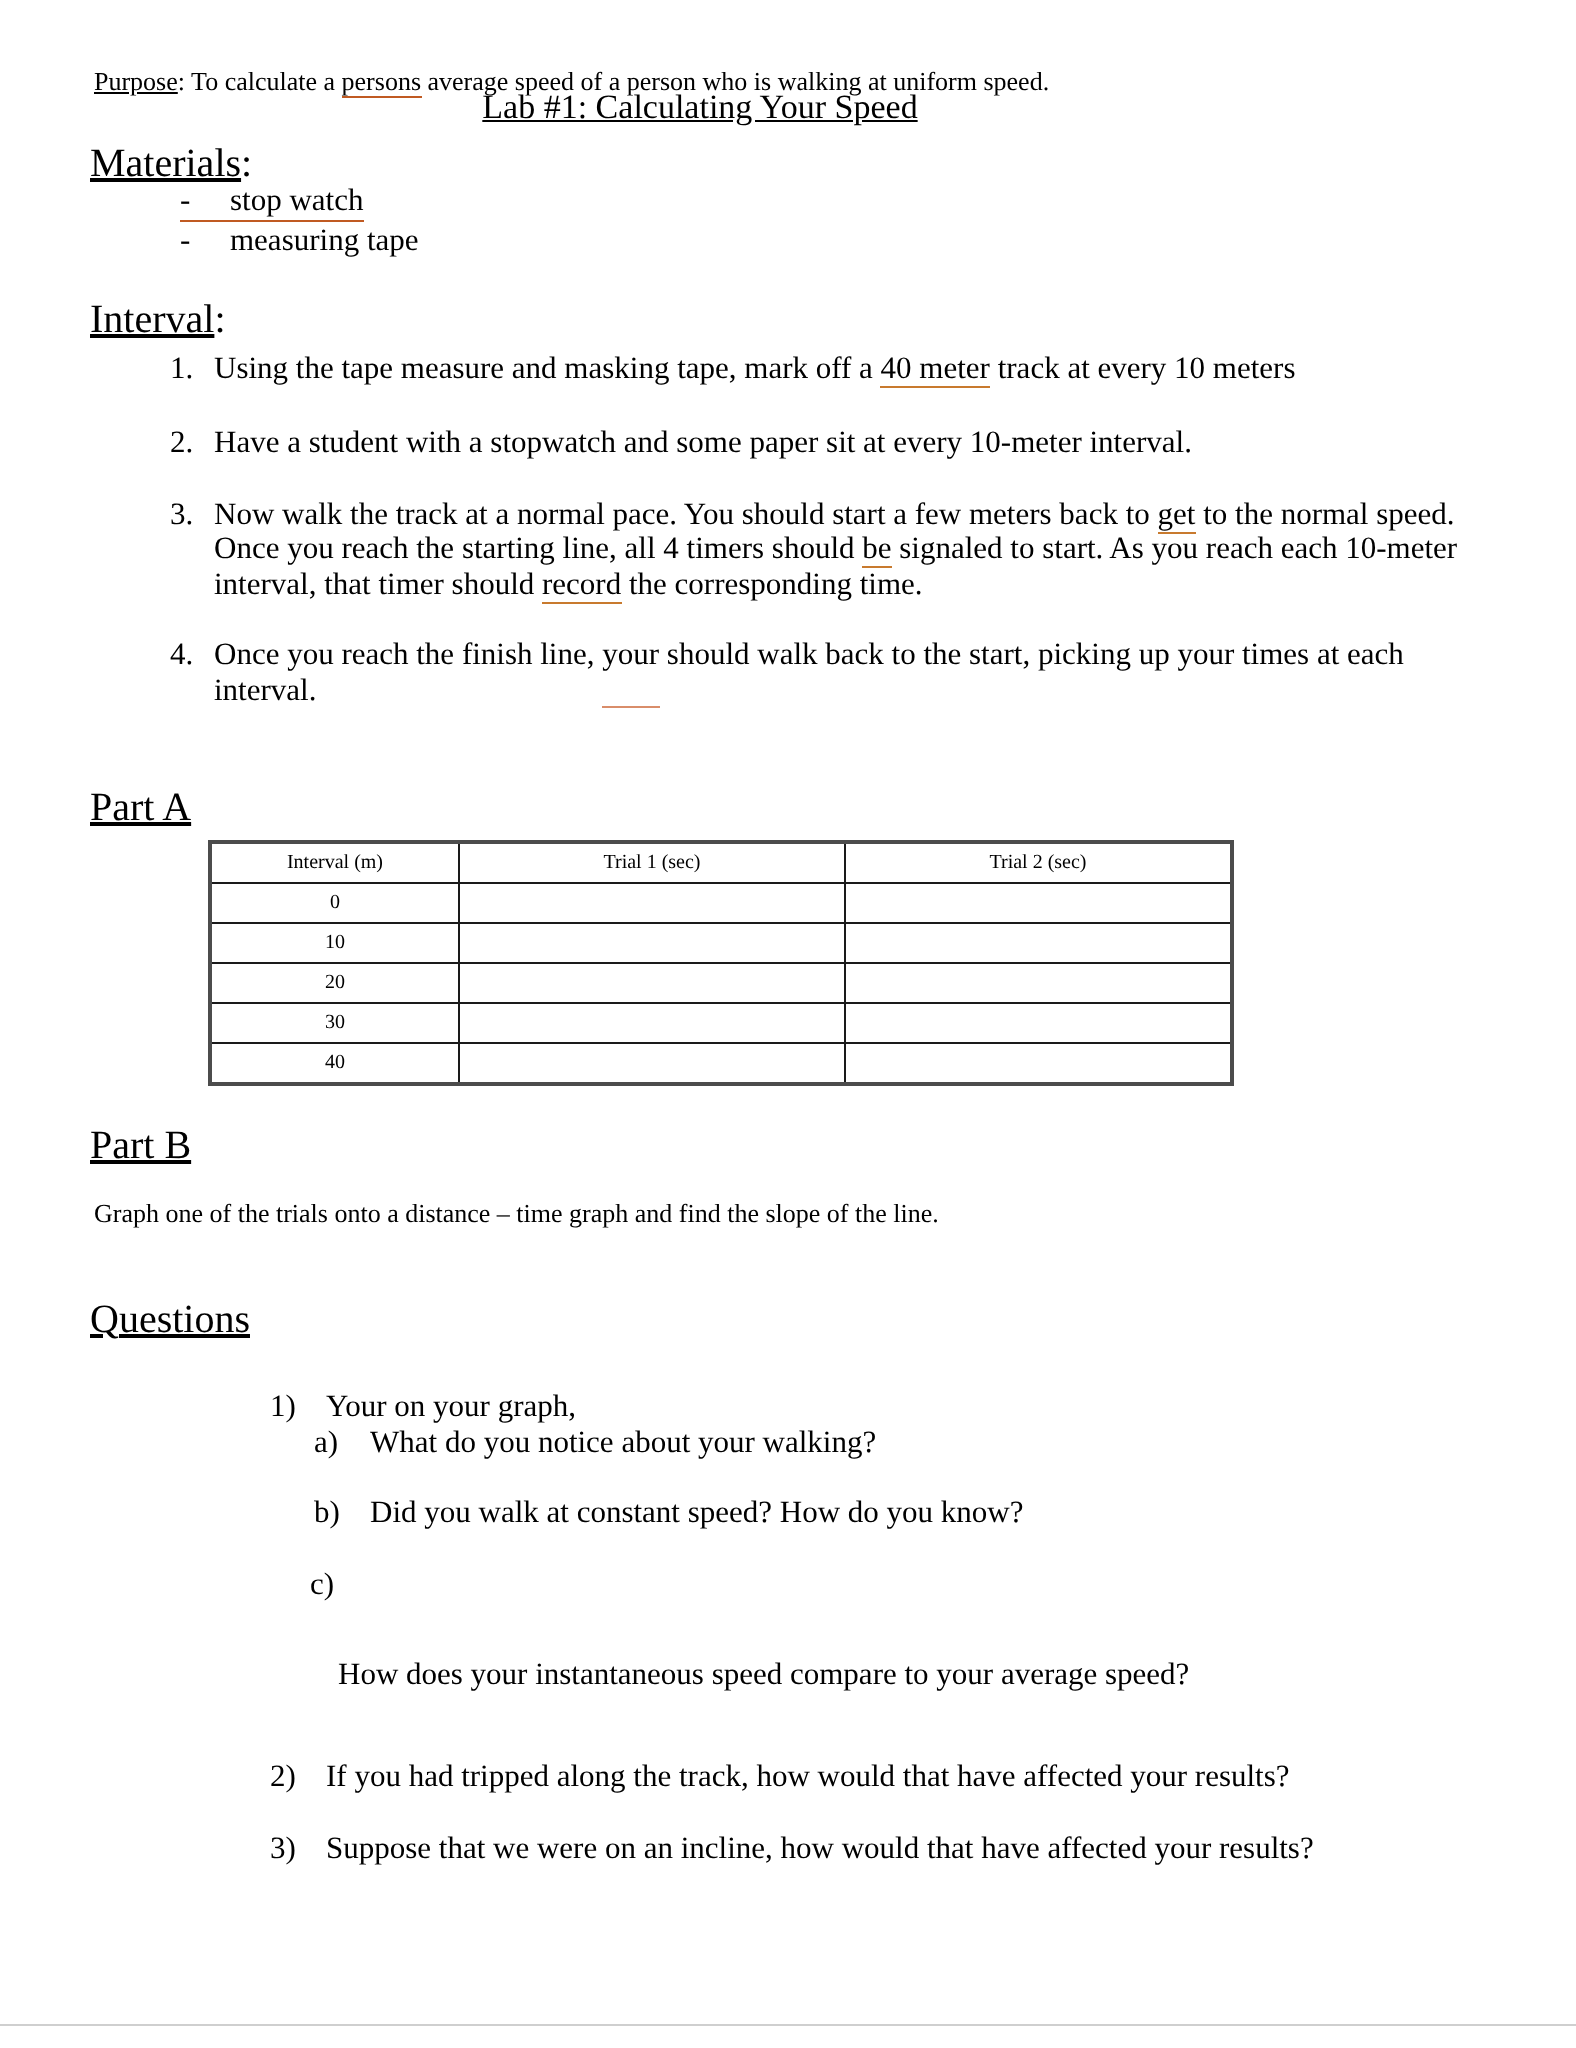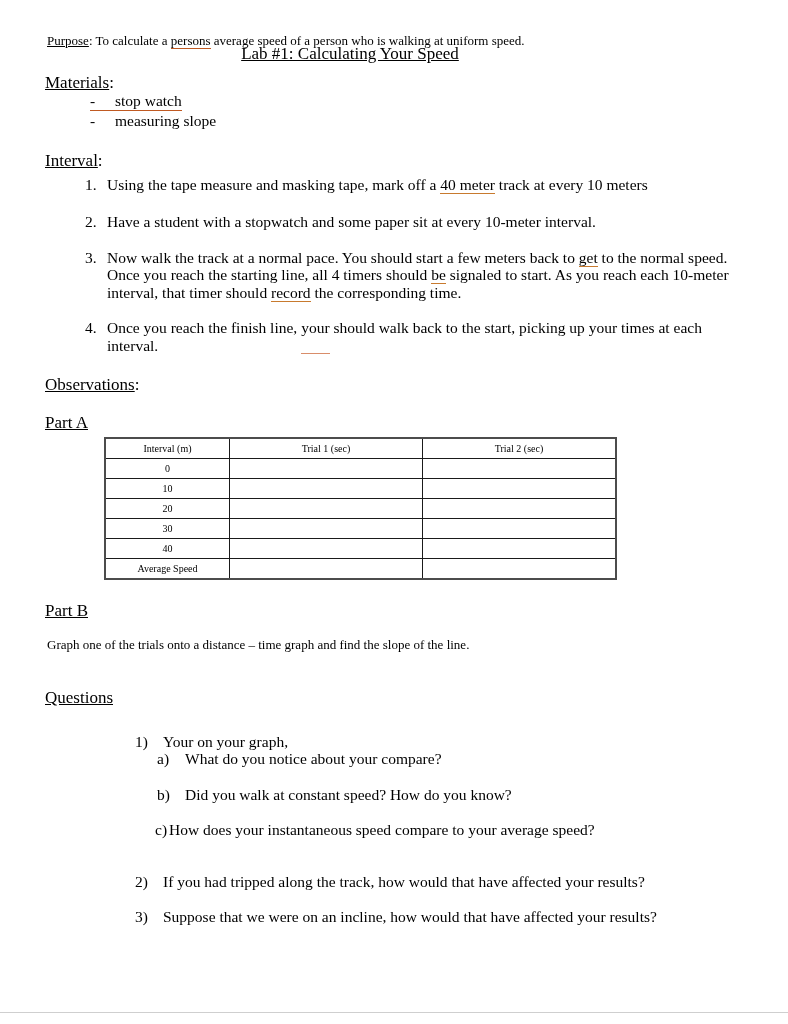--- a/index.html
+++ b/index.html
@@ -47,21 +47,21 @@
   }
   .doc-title .u { text-decoration: underline; }
 
   
   .para {
     font-size: 13px;
     line-height: 17.5px;
     margin: 2px;
   }
   .heading-line {
-    font-size: 17px;
+    font-size: 20px;
     line-height: 17.5px;
     margin: 0;
   }
   .hd { text-decoration: underline; }
 
   .sp-6  { height: 6px; }
   .sp-14 { height: 14px; }
   .sp-18 { height: 18px; }
   .sp-20 { height: 20px; }
   .sp-22 { height: 22px; }
@@ -172,21 +172,21 @@
     line-height: 17.5px;
     position: relative;
     padding-left: 110px;
     margin: 0;
   }
   .q-sub-c .lbl {
     position: absolute;
     left: 110px;
     top: 0;
   }
-  .q-sub-c .ctext { padding-left: 14px; display: inline-block; }
+  .q-sub-c .ctext { padding-left: 14px; display: inline-block; margin-top: 45px; }
 
   
   .page-edge {
     position: absolute;
     left: 0;
     right: 0;
     top: 1012px;
     height: 1px;
     background: #cfcfcf;
   }
@@ -211,21 +211,21 @@
     <div class="sp-30"></div>
 
     <div class="para"><span class="hd">Purpose</span><span>:</span><span> To calculate a </span><span class="spell">persons</span><span> average speed of a person who is walking at uniform speed.</span></div>
 
     <div class="sp-22"></div>
 
     <div class="heading-line"><span class="hd">Materials</span><span>:</span></div>
 
     <div class="mat-list">
       <div class="mat-item"><span class="dash">-</span><span class="mtext spell">stop watch</span></div>
-      <div class="mat-item"><span class="dash">-</span><span class="mtext">measuring slope</span></div>
+      <div class="mat-item"><span class="dash">-</span><span class="mtext">measuring tape</span></div>
     </div>
 
     <div class="sp-22"></div>
 
     <div class="heading-line"><span class="hd">Interval</span><span>:</span></div>
 
     <div class="sp-6"></div>
 
     <div class="proc-item"><span class="num">1.</span><span>Using the tape measure and masking tape, mark off a </span><span class="grammar">40 meter</span><span> track at every 10 meters</span></div>
 
@@ -236,21 +236,20 @@
     <div class="sp-18"></div>
 
     <div class="proc-item"><span class="num">3.</span><span>Now walk the track at a normal pace. You should start a few meters back to </span><span class="grammar">get</span><span> to the normal speed. Once you reach the starting line, all 4 timers should </span><span class="grammar">be</span><span> signaled to start. As you reach each 10-meter interval, that timer should </span><span class="grammar">record</span><span> the corresponding time.</span></div>
 
     <div class="sp-18"></div>
 
     <div class="proc-item"><span class="num">4.</span><span>Once you reach the finish line, </span><span class="spell-red">your</span><span> should walk back to the start, picking up your times at each interval.</span></div>
 
     <div class="sp-22"></div>
 
-    <div class="heading-line"><span class="hd">Observations</span><span>:</span></div>
 
     <div class="sp-20"></div>
 
     <div class="heading-line"><span class="hd">Part A</span></div>
 
     <div class="sp-6"></div>
 
     <div class="tbl-wrap">
       <table class="obs">
         <tbody>
@@ -277,46 +276,41 @@
           <tr>
             <td class="c0">30</td>
             <td class="c1"></td>
             <td class="c2"></td>
           </tr>
           <tr>
             <td class="c0">40</td>
             <td class="c1"></td>
             <td class="c2"></td>
           </tr>
-          <tr>
-            <td class="c0">Average Speed</td>
-            <td class="c1"></td>
-            <td class="c2"></td>
-          </tr>
         </tbody>
       </table>
     </div>
 
     <div class="sp-22"></div>
 
     <div class="heading-line"><span class="hd">Part B</span></div>
 
     <div class="sp-14"></div>
 
     <div class="para">Graph one of the trials onto a distance – time graph and find the slope of the line.</div>
 
     <div class="sp-34"></div>
 
     <div class="heading-line"><span class="hd">Questions</span></div>
 
     <div class="sp-26"></div>
 
     <div class="q-num"><span class="lbl">1)</span><span>Your on your graph,</span></div>
 
-    <div class="q-sub"><span class="lbl">a)</span><span>What do you notice about your compare?</span></div>
+    <div class="q-sub"><span class="lbl">a)</span><span>What do you notice about your walking?</span></div>
 
     <div class="sp-18"></div>
 
     <div class="q-sub"><span class="lbl">b)</span><span>Did you walk at constant speed? How do you know?</span></div>
 
     <div class="sp-18"></div>
 
     <div class="q-sub-c"><span class="lbl">c)</span><span class="ctext">How does your instantaneous speed compare to your average speed?</span></div>
 
     <div class="sp-34"></div>

